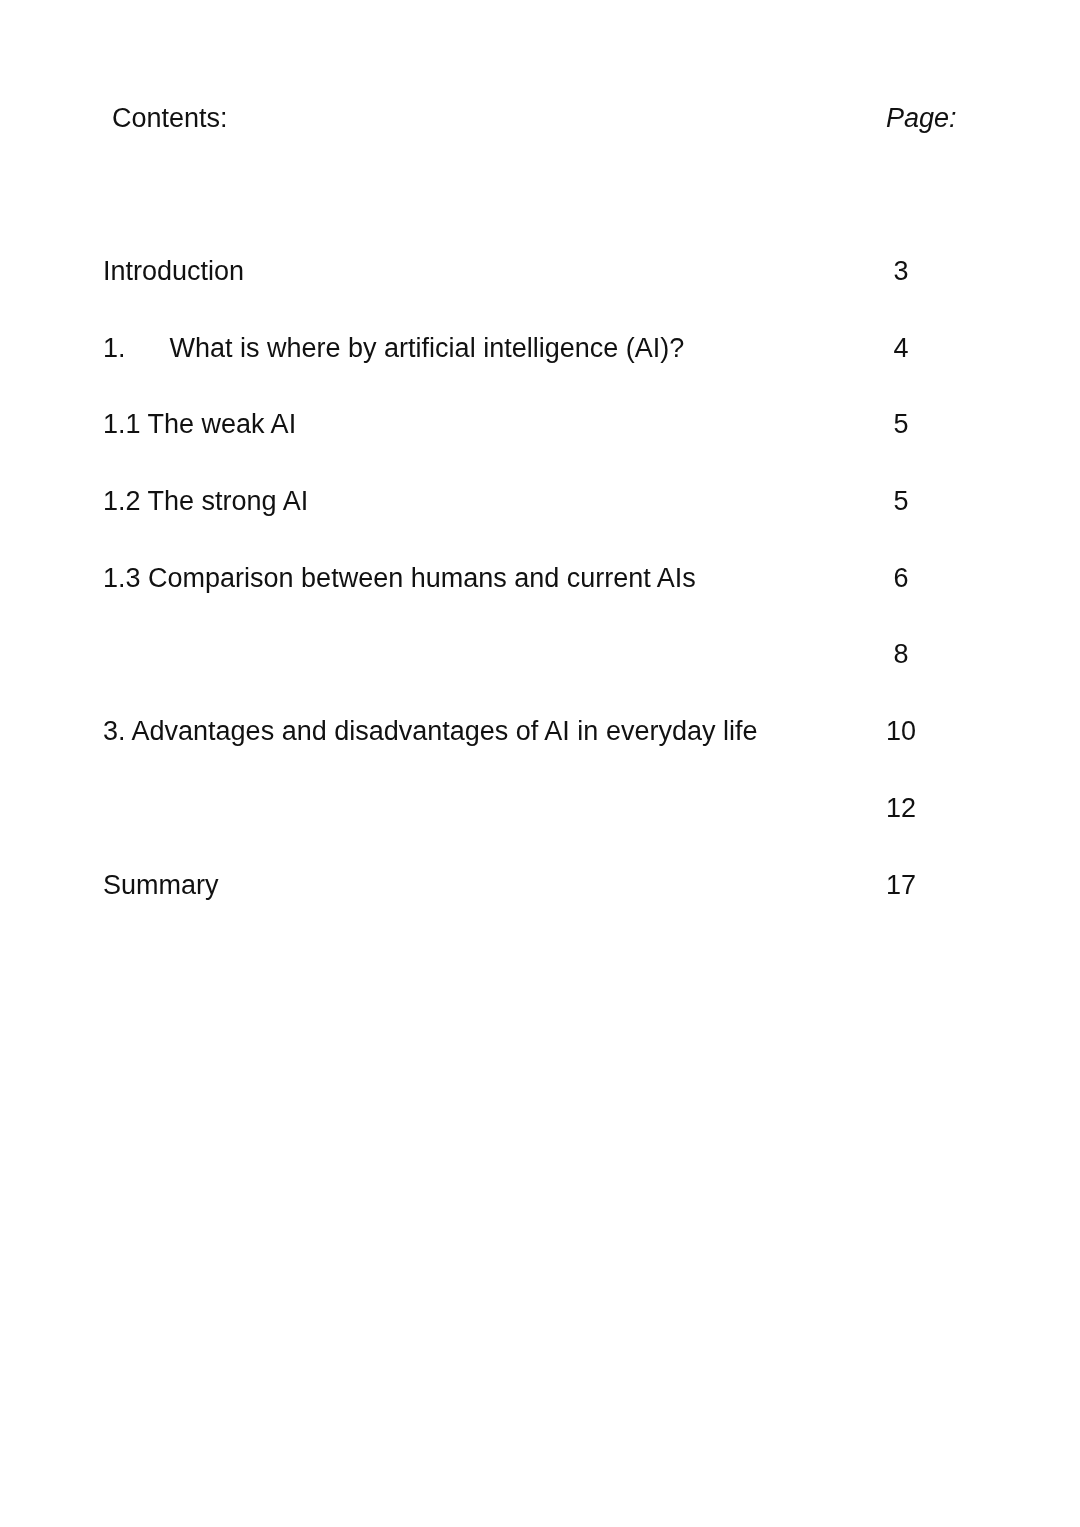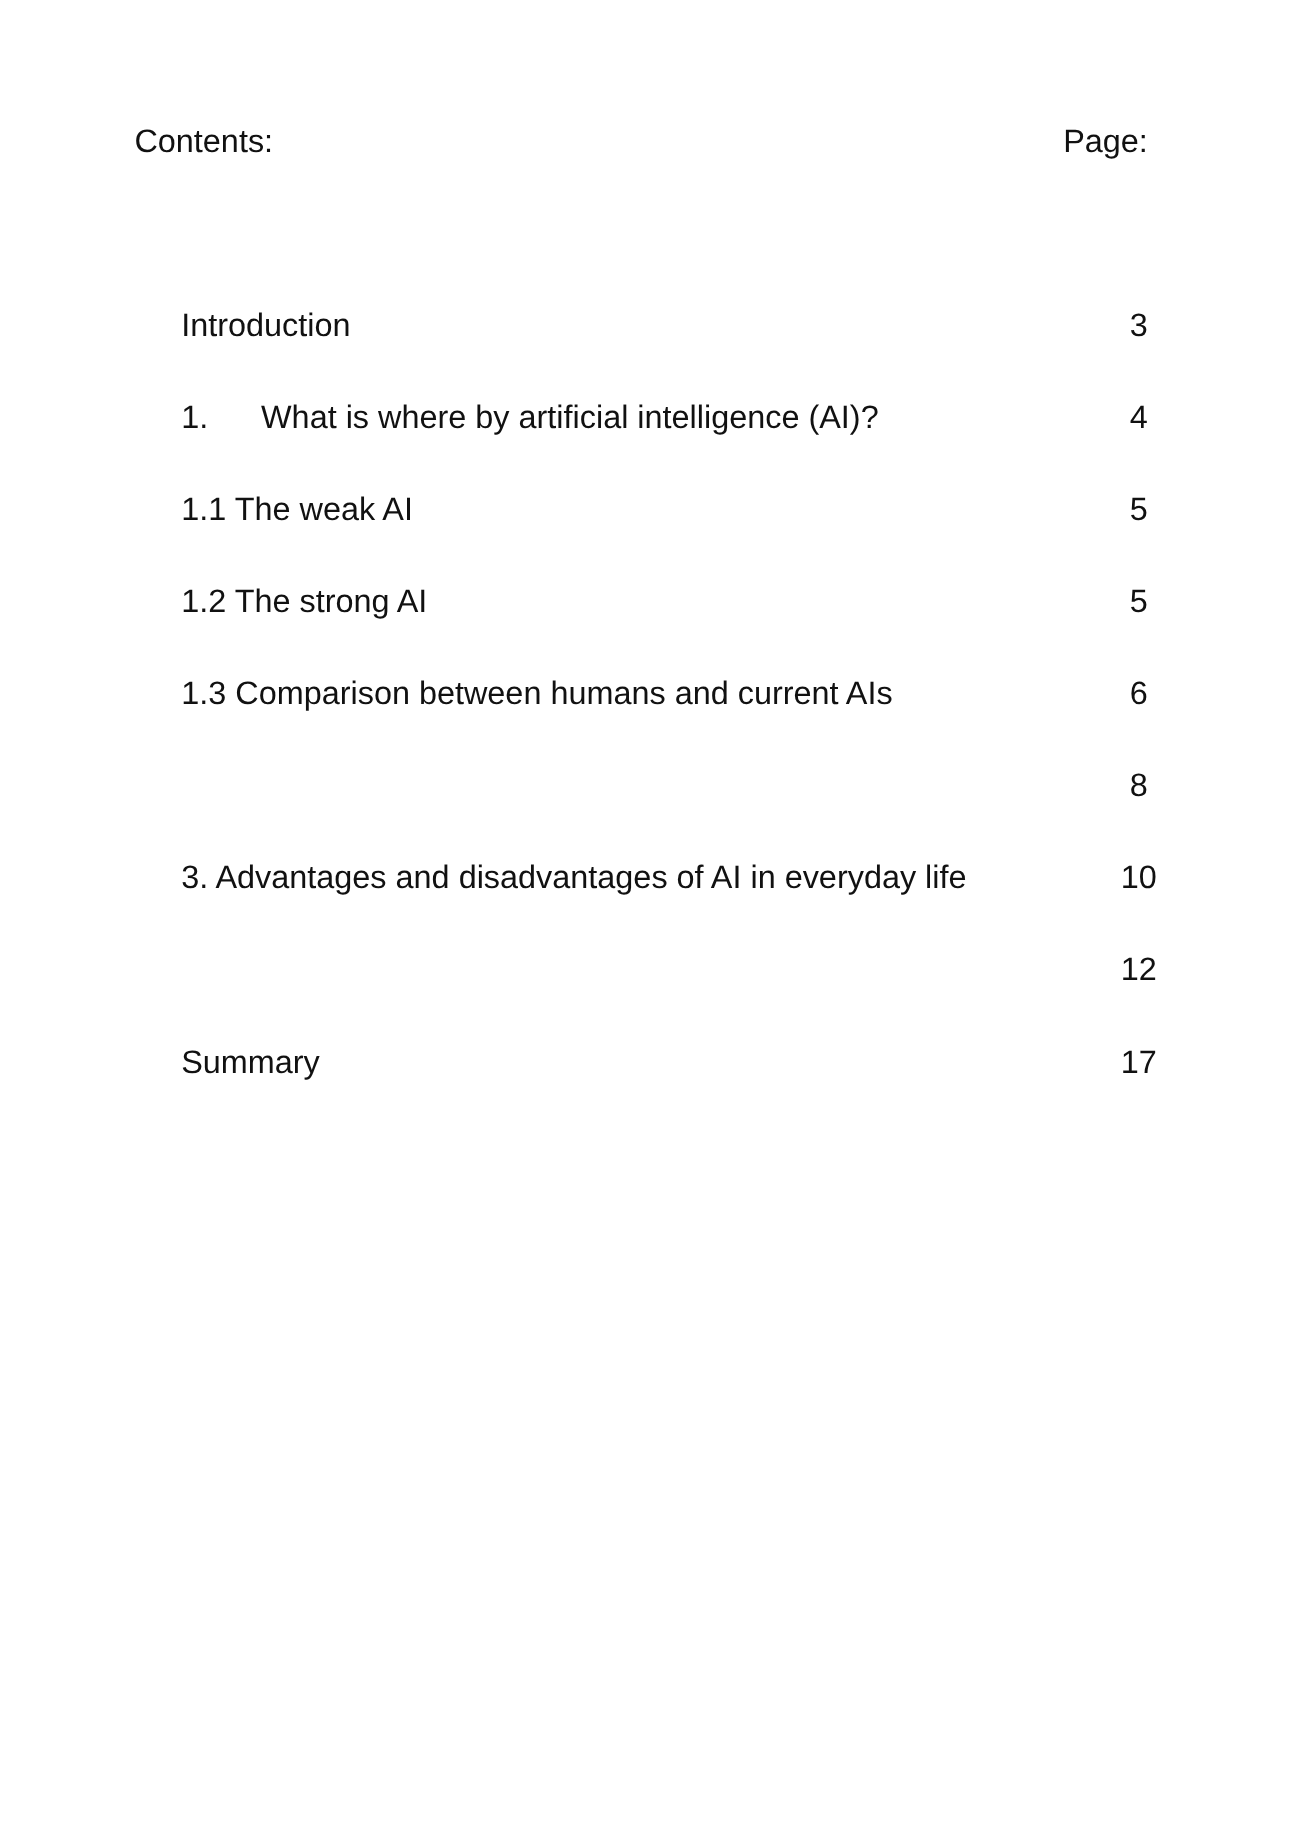--- a/index.html
+++ b/index.html
@@ -23,31 +23,30 @@
       background: #ffffff;
     }
     .hdr {
       position: absolute;
       top: 100px;
       font-size: 27px;
       line-height: 36px;
       white-space: nowrap;
     }
     .hdr-left { left: 112px; }
-    .hdr-right { left: 886px; }
+    .hdr-right { left: 886px; font-style: italic; }
     .toc {
       position: absolute;
       left: 0;
       top: 253px;
       width: 1080px;
     }
     .toc-row {
       position: relative;
       height: 76.7px;
-      margin-left: 48px;
     }
     .toc-title {
       position: absolute;
       left: 103px;
       top: 0;
       font-size: 27px;
       line-height: 36px;
       white-space: nowrap;
     }
     .toc-title .num-gap {

